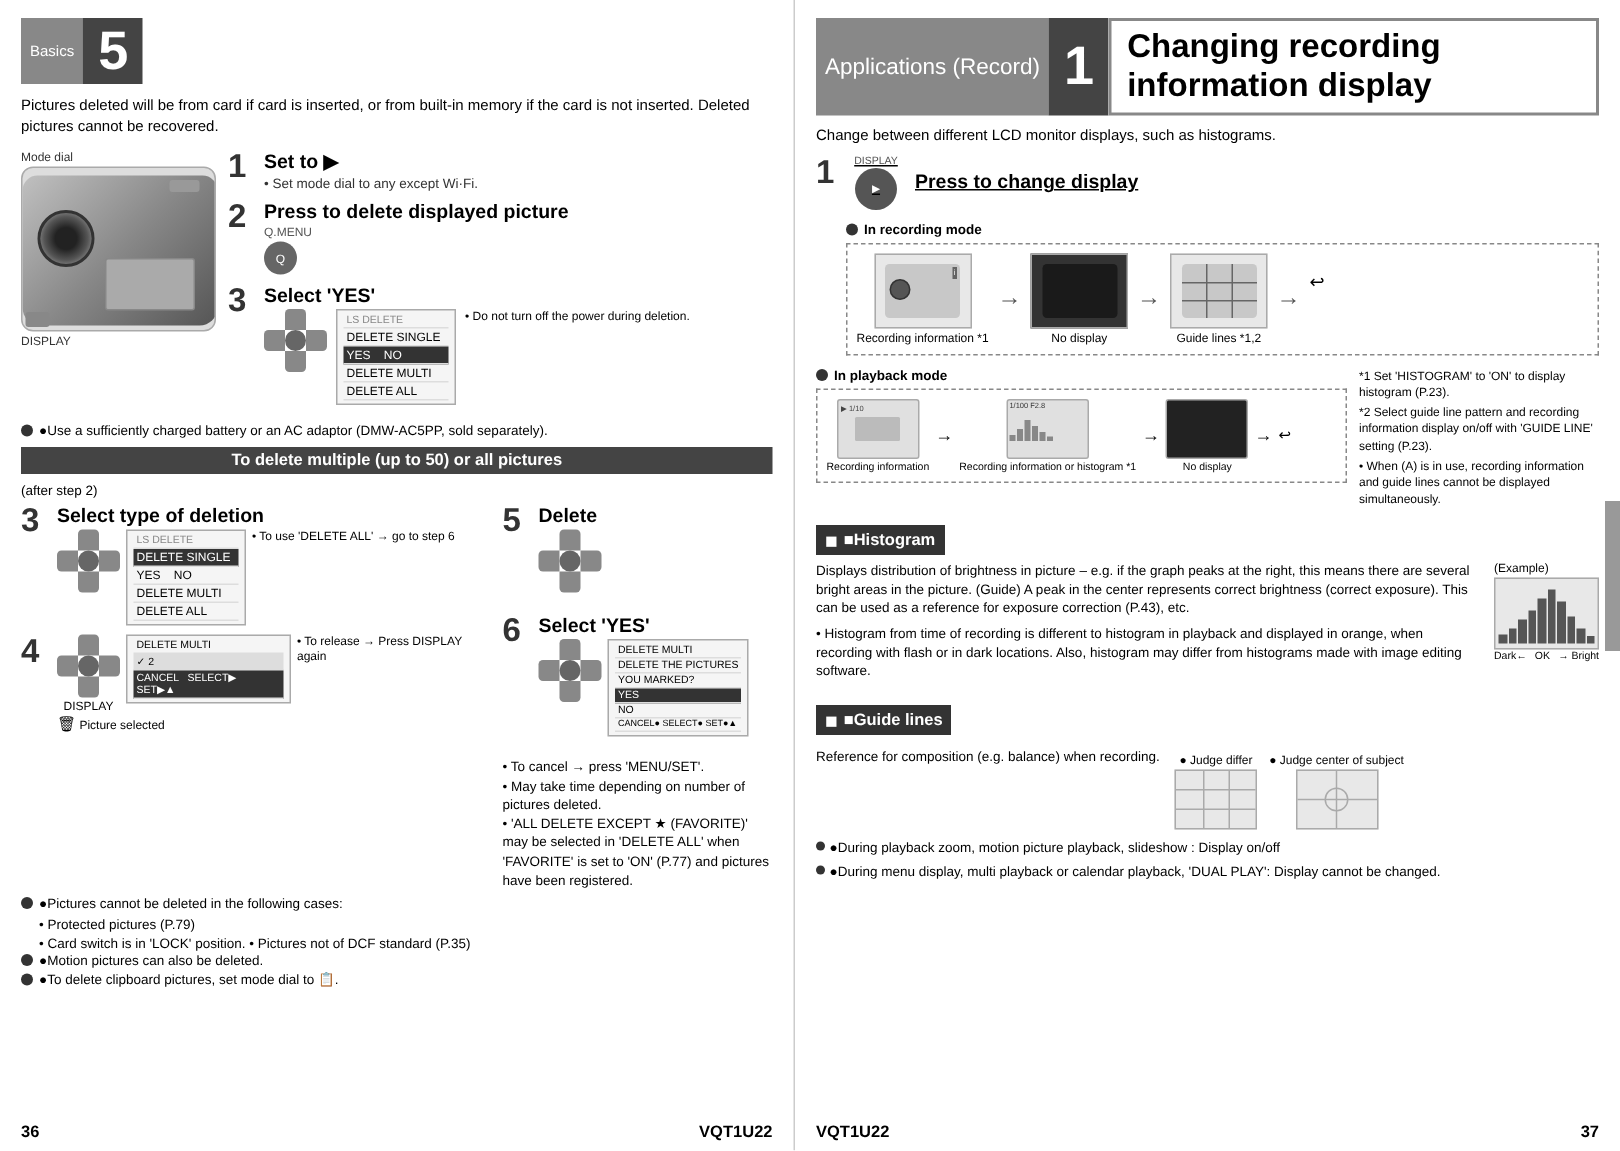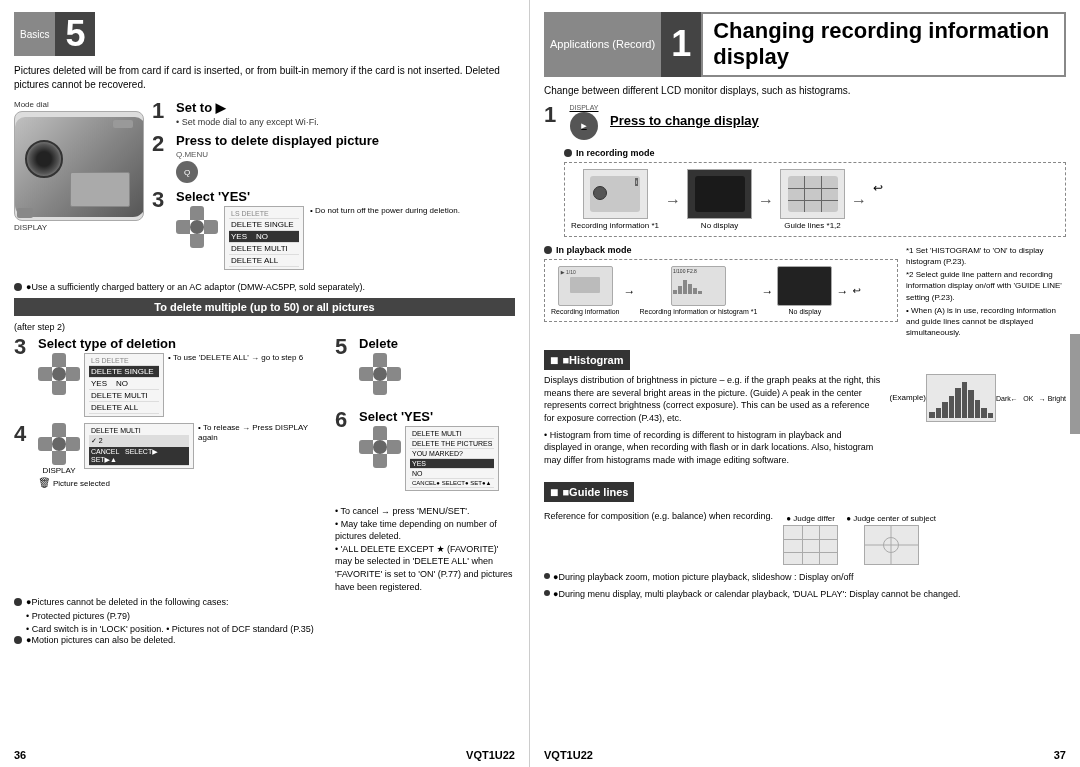--- a/index.html
+++ b/index.html
@@ -594,32 +594,36 @@
     <div class="note-item">
       <div class="note-bullet"></div>
       <span>●Pictures cannot be deleted in the following cases:</span>
     </div>
     <div style="font-size:9px; padding-left:12px; line-height:1.4;">• Protected pictures (P.79)</div>
     <div style="font-size:9px; padding-left:12px; line-height:1.4;">• Card switch is in 'LOCK' position. • Pictures not of DCF standard (P.35)</div>
     <div class="note-item">
       <div class="note-bullet"></div>
       <span>●Motion pictures can also be deleted.</span>
     </div>
+    <div class="note-item">
+      <div class="note-bullet"></div>
+      <span>●To delete clipboard pictures, set mode dial to 📋.</span>
+    </div>
   </div>
 
   <div class="page-footer">
     <span>36</span>
     <span>VQT1U22</span>
   </div>
 </div>
 
 <div class="page-right">
 
   <div class="header-banner">
-    <div class="header-label" style="font-size:11px; line-height:1.3;">
+    <div class="header-label" style="font-size:15px; line-height:1.3;">
       <span>Applications
 (Record)</span>
     </div>
     <div class="header-number">1</div>
     <div class="header-title">
       <span class="header-right-title">Changing recording information display</span>
     </div>
   </div>
 
   <p class="right-intro">Change between different LCD monitor displays, such as histograms.</p>
@@ -738,21 +742,21 @@
     <div class="section-header">
       <span style="font-size:14px;">■</span>
       <span style="font-size:11px;">■Histogram</span>
     </div>
     <div style="display:flex; gap:8px; align-items:flex-start;">
       <div style="flex:1;">
         <div class="histogram-text">Displays distribution of brightness in picture
 – e.g. if the graph peaks at the right, this means there are several bright areas in the picture. (Guide) A peak in the center represents correct brightness (correct exposure). This can be used as a reference for exposure correction (P.43), etc.</div>
         <div class="histogram-text">• Histogram from time of recording is different to histogram in playback and displayed in orange, when recording with flash or in dark locations. Also, histogram may differ from histograms made with image editing software.</div>
       </div>
-      <div style="display:flex; align-items:center; flex-shrink:0;">
+      <div style="display:flex; flex-direction:column; flex-shrink:0;">
         <div style="font-size:8px; margin-bottom:2px;">(Example)</div>
 
         <div style="width:70px; height:48px; background:#e8e8e8; border:1px solid #aaa; padding:3px 2px; display:flex; align-items:flex-end; gap:1px;">
           <div style="flex:1; height:6px; background:#555;"></div>
           <div style="flex:1; height:10px; background:#555;"></div>
           <div style="flex:1; height:16px; background:#555;"></div>
           <div style="flex:1; height:22px; background:#555;"></div>
           <div style="flex:1; height:30px; background:#555;"></div>
           <div style="flex:1; height:36px; background:#555;"></div>
           <div style="flex:1; height:28px; background:#555;"></div>

